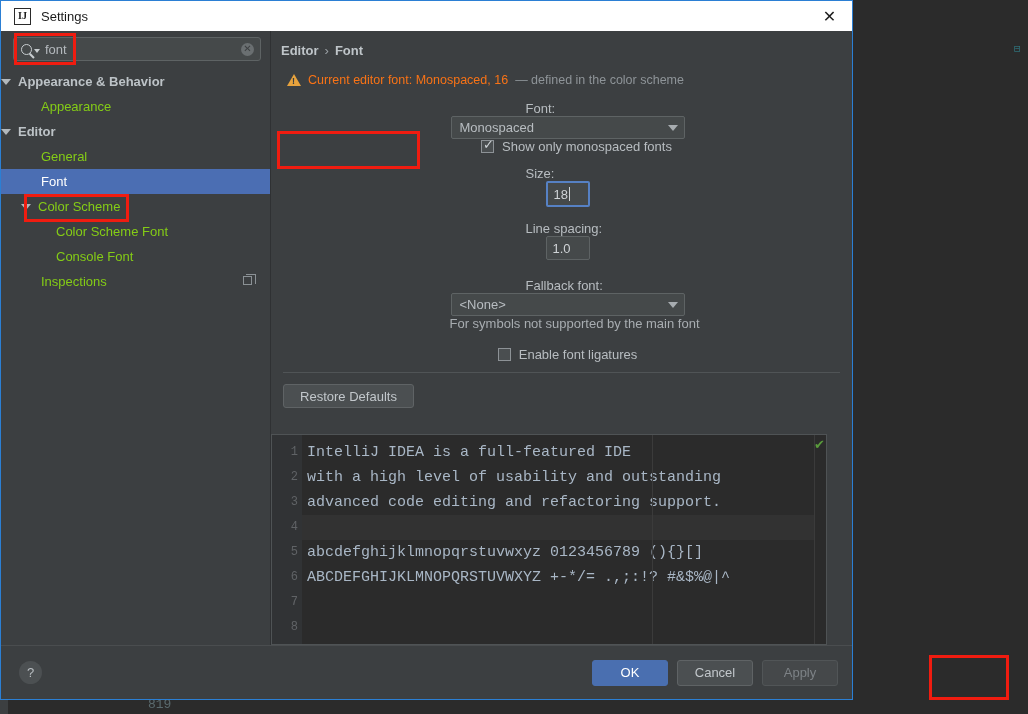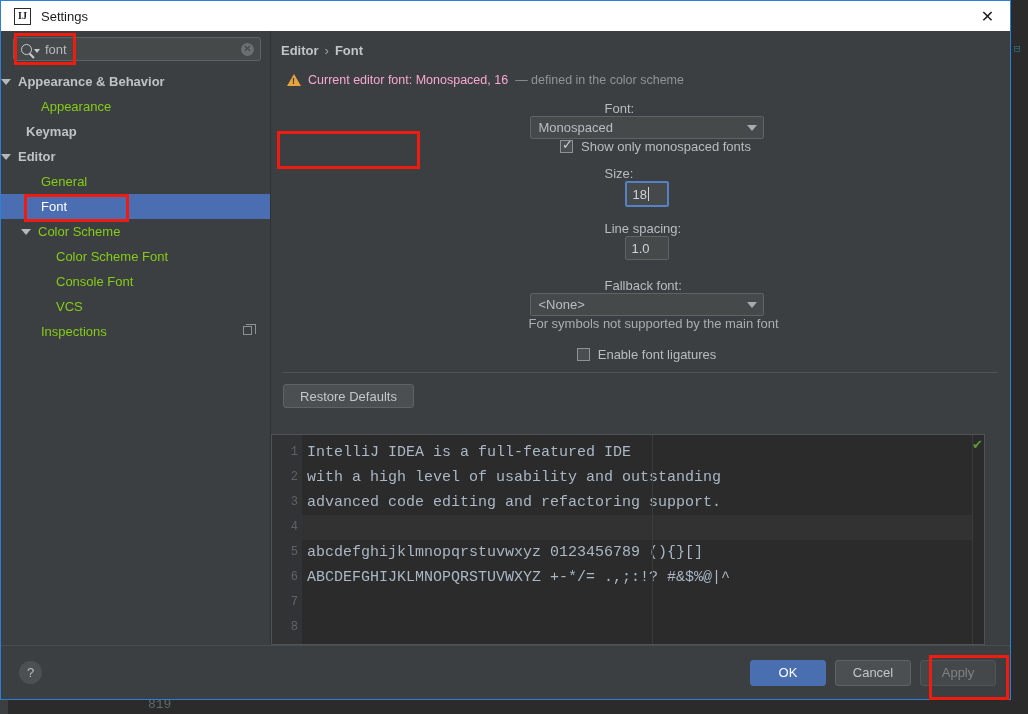--- a/index.html
+++ b/index.html
@@ -31,21 +31,21 @@
     position: absolute; left: 148px; top: 697px;
     color: #5a6a6e; font-family: "Liberation Mono", monospace; font-size: 13px;
   }
   #bg-right-icon {
     position: absolute; left: 1014px; top: 42px;
     color: #2e6f78; font-size: 11px; font-family: "Liberation Mono", monospace;
   }
 
   
   #dialog {
-    position: absolute; left: 0; top: 0; width: 1011px; height: 700px;
+    position: absolute; left: 0; top: 0; width: 853px; height: 700px;
     border: 1px solid #2b7fd4;
     background: #3c3f41;
     display: flex; flex-direction: column;
   }
   
   #titlebar {
     height: 30px; background: #ffffff;
     display: flex; align-items: center;
     flex: none;
     position: relative;
@@ -152,21 +152,21 @@
   .warn-tri {
     width: 0; height: 0; flex: none;
     border-left: 7px solid transparent; border-right: 7px solid transparent;
     border-bottom: 12px solid #e8a33d; position: relative;
   }
   .warn-tri::after {
     content: "!"; position: absolute; left: -2px; top: 2px;
     font-size: 9px; color: #3c3f41; font-weight: bold;
     font-family: "Liberation Sans", sans-serif;
   }
-  #warn-link { color: #f9a8d4; }
+  #warn-link { color: #f97316; }
   #warn-note { color: #8e9498; }
 
   .form { padding: 14px 0 0 12px; }
   .form-row { display: flex; align-items: center; margin-bottom: 12px; flex-direction: column; }
   .form-label { width: 84px; font-size: 13px; color: #b8bdc1; flex: none; }
   .combo {
     width: 234px; height: 23px; background: #45494a;
     border: 1px solid #5e6364; border-radius: 2px;
     display: flex; align-items: center; padding: 0 6px 0 8px;
     font-size: 13px; color: #b8bdc1; position: relative;
@@ -318,45 +318,39 @@
       </div>
 
       <div id="tree">
           <div class="tree-row bold" style="padding-left: 0px;">
             <span class="tw" style="margin-right: 7px;"></span>
             <span class="tree-label">Appearance &amp; Behavior</span>
           </div>
           <div class="tree-row" style="padding-left: 40px;">
             <span class="tree-label">Appearance</span>
           </div>
-          <div class="tree-row bold" style="padding-left: 25px;">
-            <span class="tree-label">Keymap</span>
-          </div>
           <div class="tree-row bold" style="padding-left: 0px;">
             <span class="tw" style="margin-right: 7px;"></span>
             <span class="tree-label">Editor</span>
           </div>
           <div class="tree-row" style="padding-left: 40px;">
             <span class="tree-label">General</span>
           </div>
           <div class="tree-row selected" style="padding-left: 40px;">
             <span class="tree-label">Font</span>
           </div>
           <div class="tree-row" style="padding-left: 20px;">
             <span class="tw" style="margin-right: 7px;"></span>
             <span class="tree-label">Color Scheme</span>
           </div>
           <div class="tree-row" style="padding-left: 55px;">
             <span class="tree-label">Color Scheme Font</span>
           </div>
           <div class="tree-row" style="padding-left: 55px;">
             <span class="tree-label">Console Font</span>
-          </div>
-          <div class="tree-row" style="padding-left: 55px;">
-            <span class="tree-label">VCS</span>
           </div>
           <div class="tree-row" style="padding-left: 40px;">
             <span class="tree-label">Inspections</span>
             <span class="dup-icon"></span>
           </div>
         </div>
     </div>
 
     <div id="right-pane">
 

